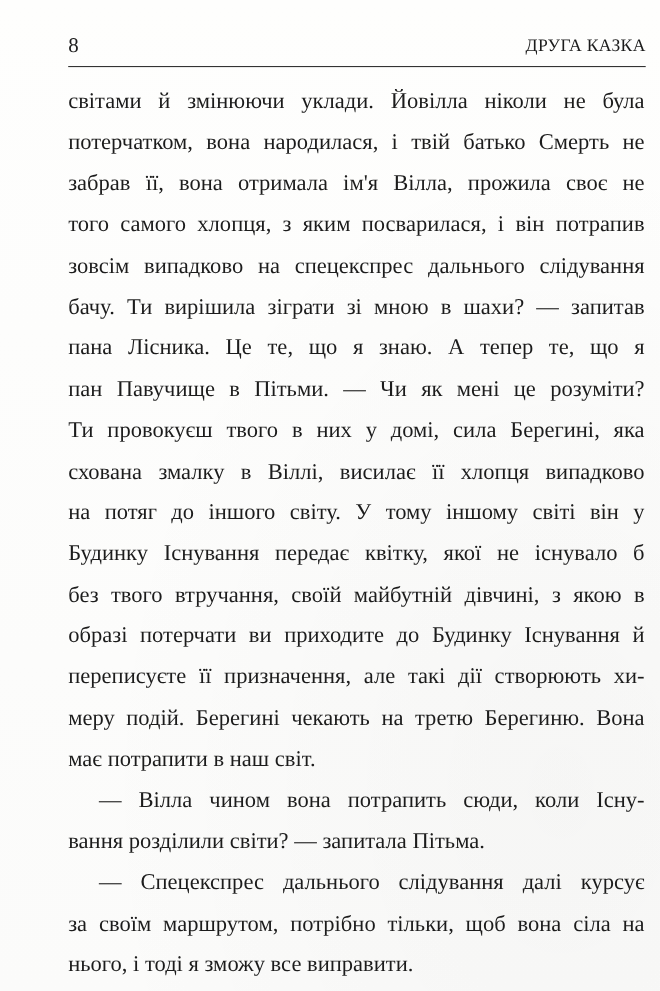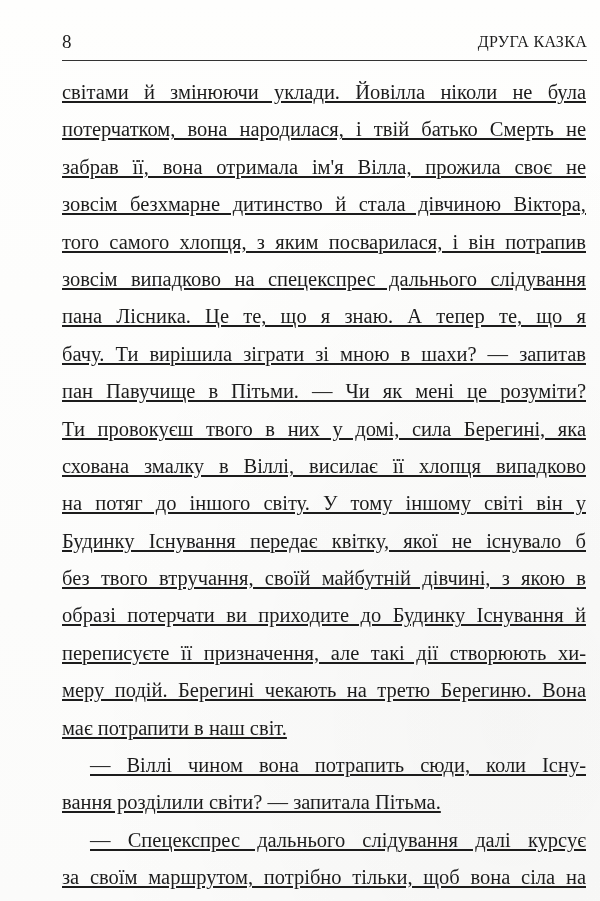--- a/index.html
+++ b/index.html
@@ -63,21 +63,20 @@
       font-size: 20.5px;
       line-height: 37.4px;
     }
     .line {
       display: block;
       height: 37.4px;
       white-space: nowrap;
       text-align: justify;
       text-align-last: justify;
       overflow: hidden;
-      text-decoration: underline;
     }
     .line.last {
       text-align: right;
       text-align-last: left;
     }
     .line.indent {
       padding-left: 28px;
     }
   </style>
 </head>
@@ -88,36 +87,35 @@
   <div class="running-head">
     <span class="page-number">8</span>
     <span class="chapter-title">ДРУГА КАЗКА</span>
   </div>
   <div class="head-rule"></div>
 
   <div class="body-text">
     <span class="line">світами й змінюючи уклади. Йовілла ніколи не була</span>
     <span class="line">потерчатком, вона народилася, і твій батько Смерть не</span>
     <span class="line">забрав її, вона отримала ім'я Вілла, прожила своє не</span>
-    <span class="line">зовсім безхмарне дитинство й стала дівчиною Віктора,</span>
     <span class="line">того самого хлопця, з яким посварилася, і він потрапив</span>
     <span class="line">зовсім випадково на спецекспрес дальнього слідування</span>
+    <span class="line">бачу. Ти вирішила зіграти зі мною в шахи? — запитав</span>
     <span class="line">пана Лісника. Це те, що я знаю. А тепер те, що я</span>
-    <span class="line">бачу. Ти вирішила зіграти зі мною в шахи? — запитав</span>
     <span class="line">пан Павучище в Пітьми. — Чи як мені це розуміти?</span>
     <span class="line">Ти провокуєш твого в них у домі, сила Берегині, яка</span>
     <span class="line">схована змалку в Віллі, висилає її хлопця випадково</span>
     <span class="line">на потяг до іншого світу. У тому іншому світі він у</span>
     <span class="line">Будинку Існування передає квітку, якої не існувало б</span>
     <span class="line">без твого втручання, своїй майбутній дівчині, з якою в</span>
     <span class="line">образі потерчати ви приходите до Будинку Існування й</span>
     <span class="line">переписуєте її призначення, але такі дії створюють хи-</span>
     <span class="line">меру подій. Берегині чекають на третю Берегиню. Вона</span>
     <span class="line last">має потрапити в наш світ.</span>
-    <span class="line indent">— Віллі чином вона потрапить сюди, коли Існу-</span>
+    <span class="line indent">— Вілла чином вона потрапить сюди, коли Існу-</span>
     <span class="line last">вання розділили світи? — запитала Пітьма.</span>
     <span class="line indent">— Спецекспрес дальнього слідування далі курсує</span>
     <span class="line">за своїм маршрутом, потрібно тільки, щоб вона сіла на</span>
     <span class="line last">нього, і тоді я зможу все виправити.</span>
 
   </div>
 
 </div>
 
 </body></html>

